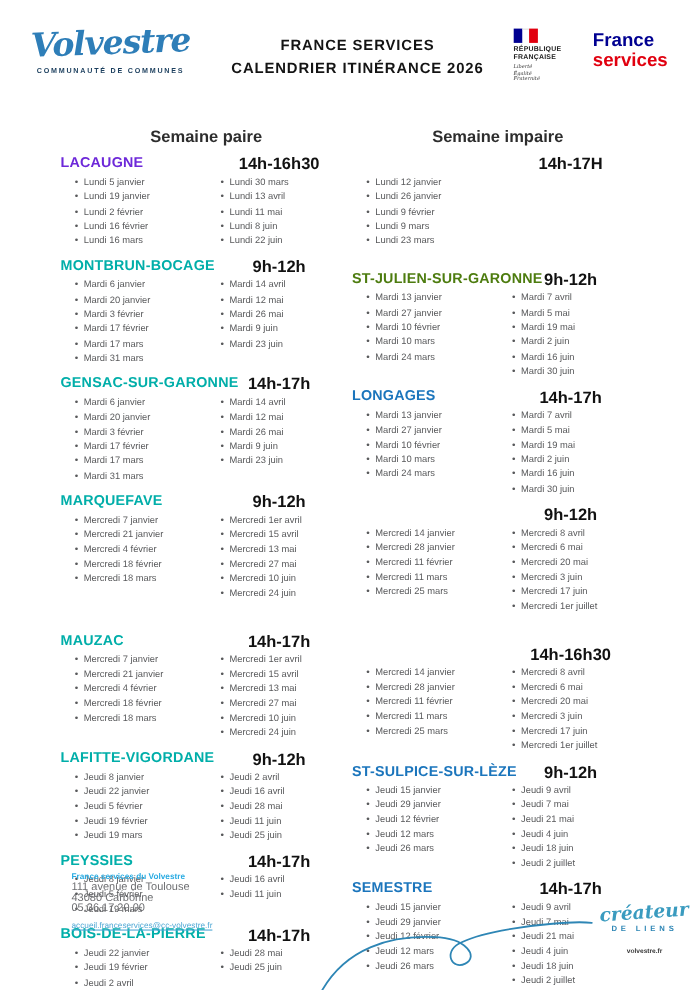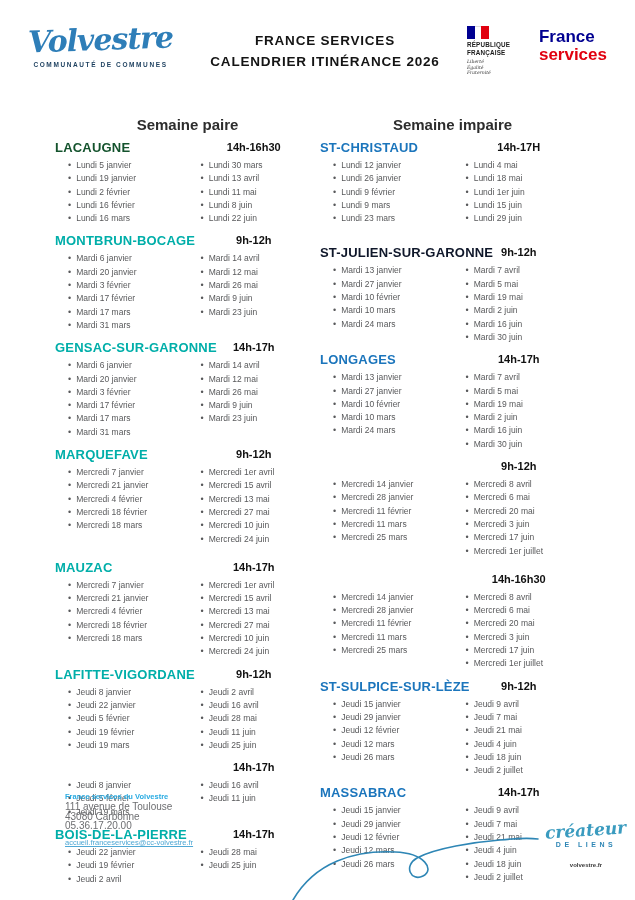--- a/index.html
+++ b/index.html
@@ -40,26 +40,26 @@
   .fs-line2 { font-size:17px; font-weight:bold; color:#e1000f; line-height:18px; }
 
   
   .main {
     display:grid; grid-template-columns:1fr 1fr; 
     margin:8px 50px 0 55px;
   }
   .week-title { text-align:center; font-size:15px; font-weight:bold; color:#2d2d2d; margin-bottom:7px; }
 
   .place { margin-bottom:8px; }
-  .place.extra-gap { margin-top:14px; }
+  .place.extra-gap { margin-top:28px; }
   .place-head { position:relative; height:17px; margin-bottom:2px; }
   .city { font-size:13px; font-weight:bold; letter-spacing:0.2px; white-space:nowrap; }
   .time {
     position:absolute; left:50%; top:1px; width:50%;
-    text-align:center; font-size:11px; font-weight:bold; color:#111; white-space:nowrap;
+    text-align:center; font-size:15px; font-weight:bold; color:#111; white-space:nowrap;
   }
   .lists { display:grid; grid-template-columns:1fr 1fr; }
   .date-list { list-style:none; padding-left:13px; }
   .date-list li {
     font-size:8.5px; color:#58595b; line-height:13.3px; white-space:nowrap;
   }
   .date-list li::before { content:"•"; color:#58595b; margin-right:5px; font-size:9px; }
 
   
   .footer-contact { position:absolute; left:65px; top:792px; }
@@ -110,21 +110,21 @@
     </div>
   </div>
 </div>
 
 <div class="main">
   <div class="col">
     <div class="week-title">Semaine paire</div>
     <div>
         <section class="place">
           <div class="place-head">
-            <h3 class="city" style="color: #14532d;">LACAUGNE</h3>
+            <h3 class="city" style="color: #6d28d9;">LACAUGNE</h3>
             <div class="time">14h-16h30</div>
           </div>
           <div class="lists">
             <ul class="date-list">
               <li>Lundi 5 janvier</li>
               <li>Lundi 19 janvier</li>
               <li>Lundi 2 février</li>
               <li>Lundi 16 février</li>
               <li>Lundi 16 mars</li>
             </ul>
@@ -246,20 +246,21 @@
               <li>Jeudi 2 avril</li>
               <li>Jeudi 16 avril</li>
               <li>Jeudi 28 mai</li>
               <li>Jeudi 11 juin</li>
               <li>Jeudi 25 juin</li>
             </ul>
           </div>
         </section>
         <section class="place">
           <div class="place-head">
+            <h3 class="city" style="color: rgb(0, 174, 169);">PEYSSIES</h3>
             <div class="time">14h-17h</div>
           </div>
           <div class="lists">
             <ul class="date-list">
               <li>Jeudi 8 janvier</li>
               <li>Jeudi 5 février</li>
               <li>Jeudi 19 mars</li>
             </ul>
             <ul class="date-list">
               <li>Jeudi 16 avril</li>
@@ -284,43 +285,35 @@
             </ul>
           </div>
         </section>
       </div>
   </div>
   <div class="col">
     <div class="week-title">Semaine impaire</div>
     <div>
         <section class="place">
           <div class="place-head">
-            <h3 class="city" style="color: rgb(27, 117, 188);">ST-CHRISTAUD</h3>
             <div class="time">14h-17H</div>
           </div>
           <div class="lists">
             <ul class="date-list">
               <li>Lundi 12 janvier</li>
               <li>Lundi 26 janvier</li>
               <li>Lundi 9 février</li>
               <li>Lundi 9 mars</li>
               <li>Lundi 23 mars</li>
             </ul>
-            <ul class="date-list">
-              <li>Lundi 4 mai</li>
-              <li>Lundi 18 mai</li>
-              <li>Lundi 1er juin</li>
-              <li>Lundi 15 juin</li>
-              <li>Lundi 29 juin</li>
-            </ul>
-          </div>
-        </section>
-        <section class="place">
-          <div class="place-head">
-            <h3 class="city" style="color: #0f172a; margin-top: 20px;">ST-JULIEN-SUR-GARONNE</h3>
+          </div>
+        </section>
+        <section class="place">
+          <div class="place-head">
+            <h3 class="city" style="color: #4d7c0f; margin-top: 20px;">ST-JULIEN-SUR-GARONNE</h3>
             <div class="time">9h-12h</div>
           </div>
           <div class="lists">
             <ul class="date-list">
               <li>Mardi 13 janvier</li>
               <li>Mardi 27 janvier</li>
               <li>Mardi 10 février</li>
               <li>Mardi 10 mars</li>
               <li>Mardi 24 mars</li>
             </ul>
@@ -419,21 +412,21 @@
               <li>Jeudi 7 mai</li>
               <li>Jeudi 21 mai</li>
               <li>Jeudi 4 juin</li>
               <li>Jeudi 18 juin</li>
               <li>Jeudi 2 juillet</li>
             </ul>
           </div>
         </section>
         <section class="place">
           <div class="place-head">
-            <h3 class="city" style="color: rgb(27, 117, 188);">MASSABRAC</h3>
+            <h3 class="city" style="color: rgb(27, 117, 188);">SEMESTRE</h3>
             <div class="time">14h-17h</div>
           </div>
           <div class="lists">
             <ul class="date-list">
               <li>Jeudi 15 janvier</li>
               <li>Jeudi 29 janvier</li>
               <li>Jeudi 12 février</li>
               <li>Jeudi 12 mars</li>
               <li>Jeudi 26 mars</li>
             </ul>

